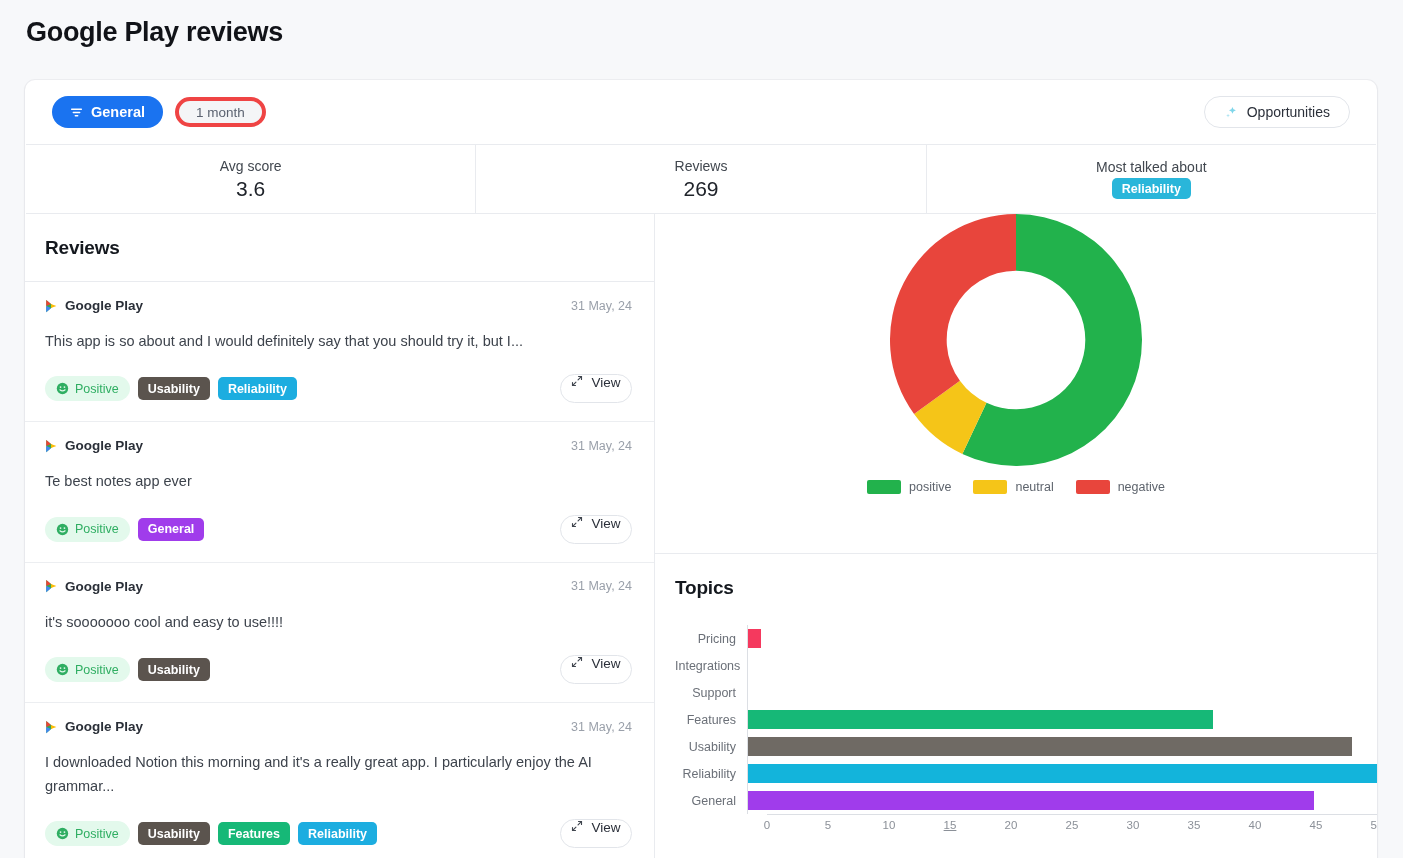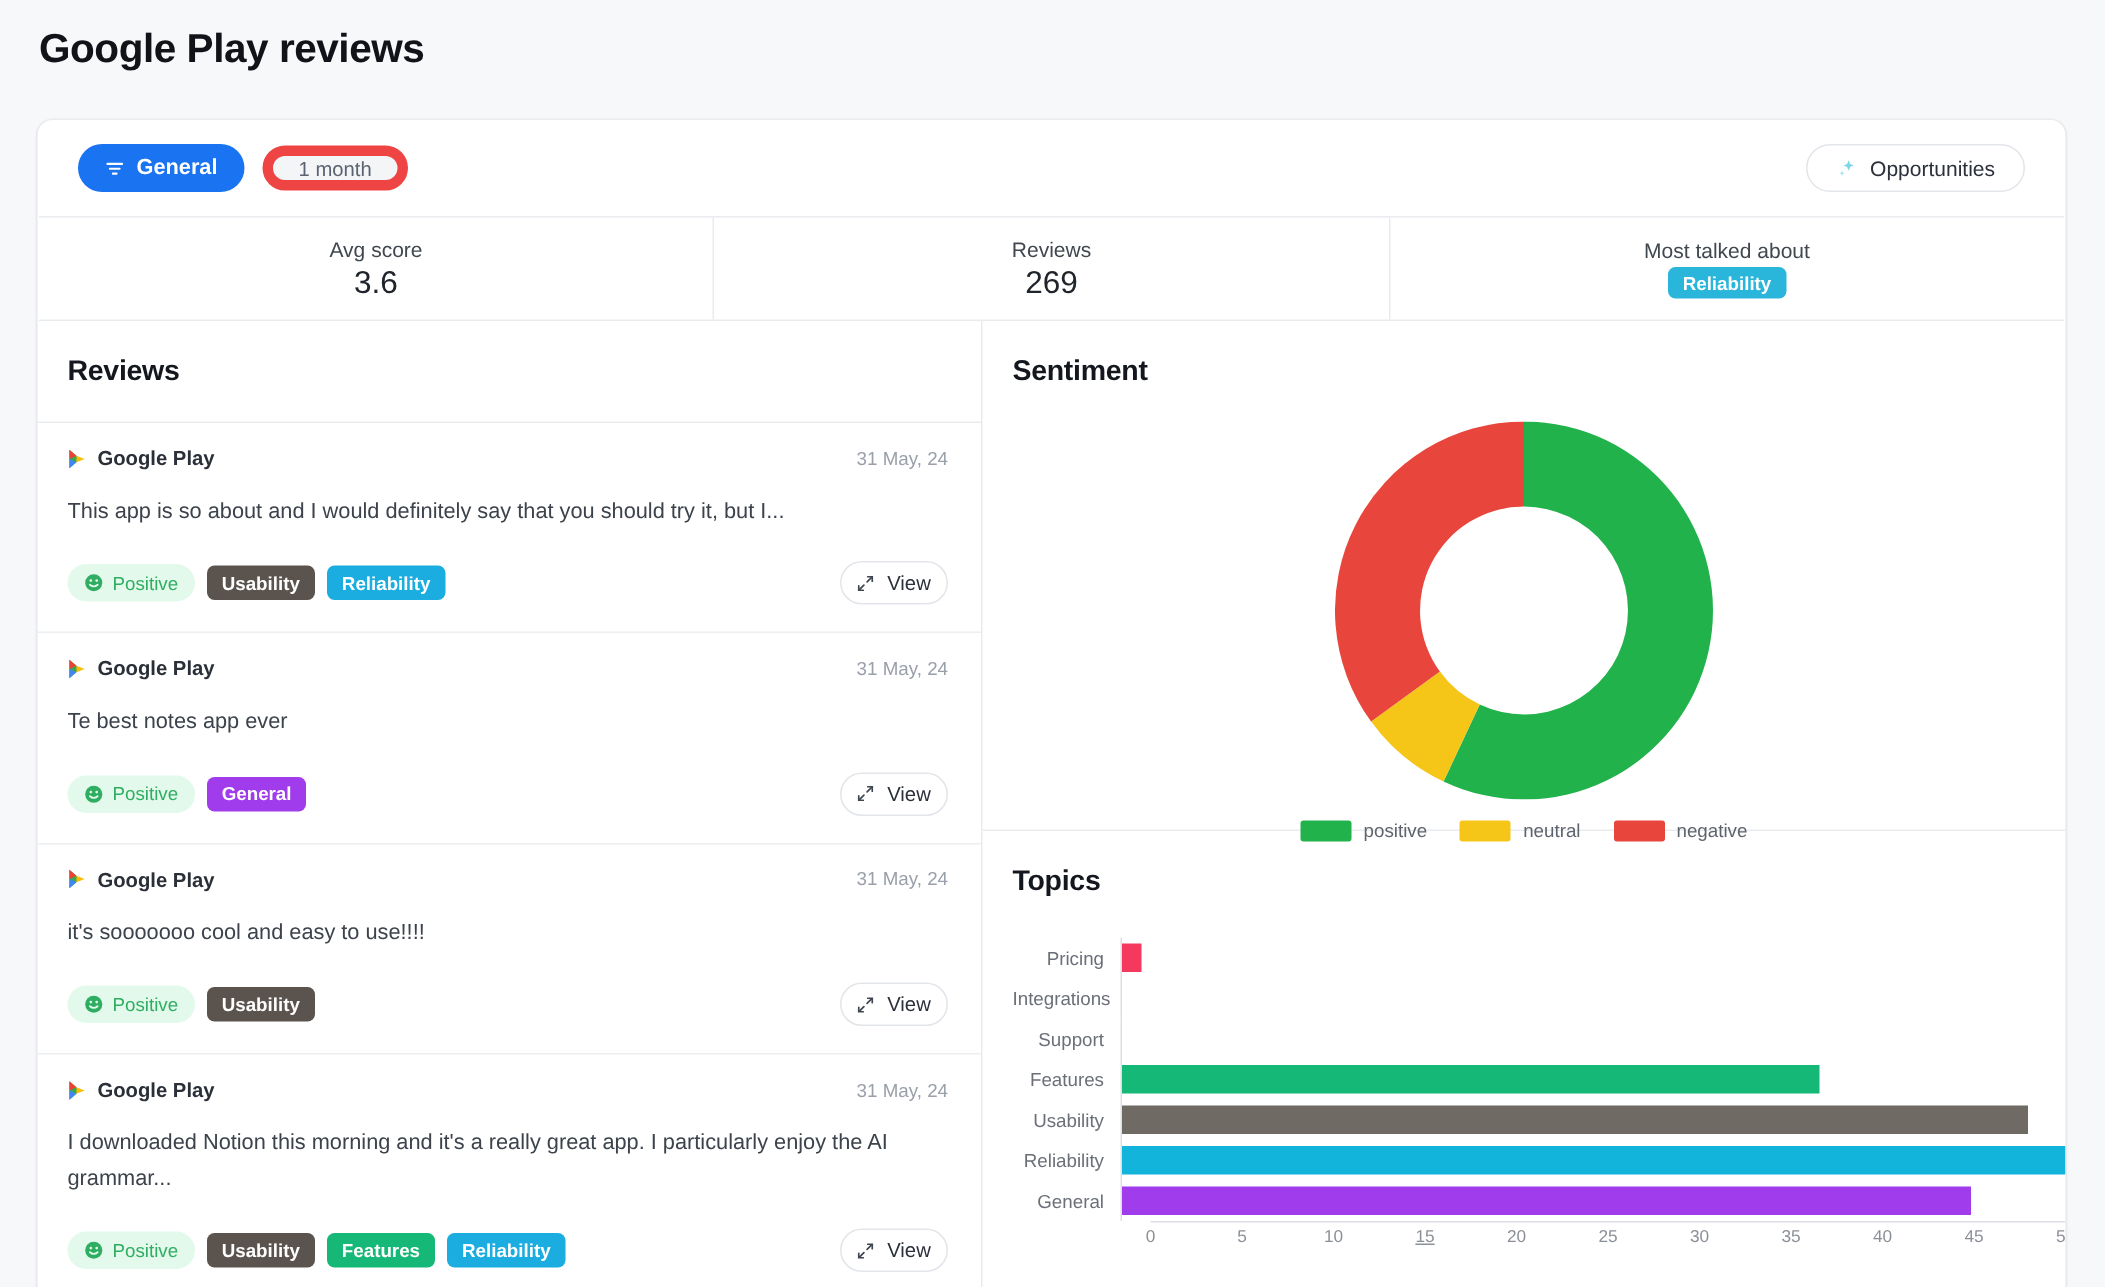--- a/index.html
+++ b/index.html
@@ -55,21 +55,21 @@
   }
   .chip-period {
     margin-left: 12px;
     display: inline-flex;
     align-items: center;
     justify-content: center;
     height: 30px;
     padding: 0 17px;
     border-radius: 18px;
     background: #f4f5f7;
-    border: 7px solid #ef4444;
+    border: 4px solid #ef4444;
     color: #5b6270;
     font-size: 13.5px;
     cursor: pointer;
   }
   .btn-opportunities {
     margin-left: auto;
     display: inline-flex;
     align-items: center;
     gap: 8px;
     height: 32px;
@@ -190,21 +190,20 @@
     height: 23px;
     padding: 0 10px;
     border-radius: 5px;
     color: #fff;
     font-size: 12.5px;
     font-weight: bold;
   }
   .btn-view {
     margin-left: auto;
     display: inline-flex;
-    align-items: center;
     justify-content: center;
     gap: 8px;
     width: 72px;
     height: 29px;
     border-radius: 16px;
     border: 1px solid #e2e5ea;
     background: #fff;
     color: #2b303a;
     font-size: 13.5px;
     font-family: "Liberation Sans", sans-serif;
@@ -503,21 +502,20 @@
                 <span>View</span>
               </button>
      </div>
           </div>
         </div>
     </div>
 
     <div class="col-right">
 
       <div class="sentiment-panel">
-        <div class="section-title">Sentiment</div>
         <div class="donut-wrap">
           <svg id="donut" width="252" height="252" viewBox="0 0 252 252">
               <path d="M 126.00000000000001 0
      A 126 126 0 1 1 72.35180926280088 240.0082086107185
      L 96.49349509454048 188.70451473589517
      A 69.30000000000001 69.30000000000001 0 1 0 126 56.69999999999999 Z" fill="#22b24c"></path>
               <path d="M 72.35180926280088 240.0082086107185
      A 126 126 0 0 1 24.06385870875664 200.06094178885164
      L 69.93512228981615 166.7335179838684
      A 69.30000000000001 69.30000000000001 0 0 0 96.49349509454048 188.70451473589517 Z" fill="#f5c518"></path>

